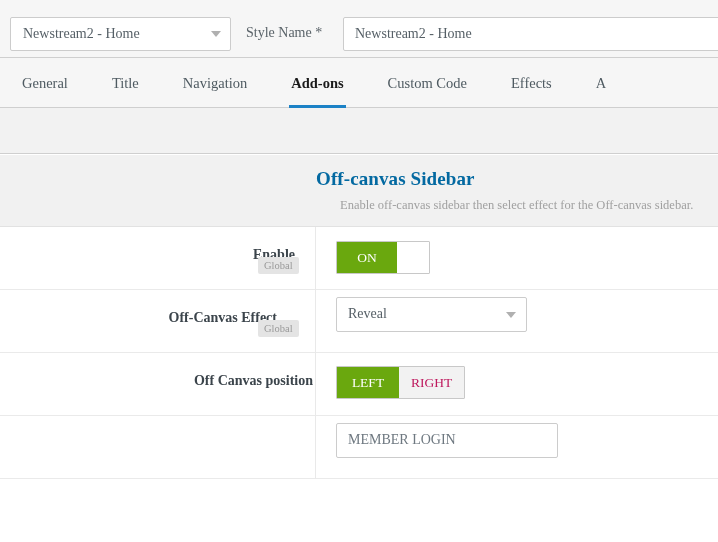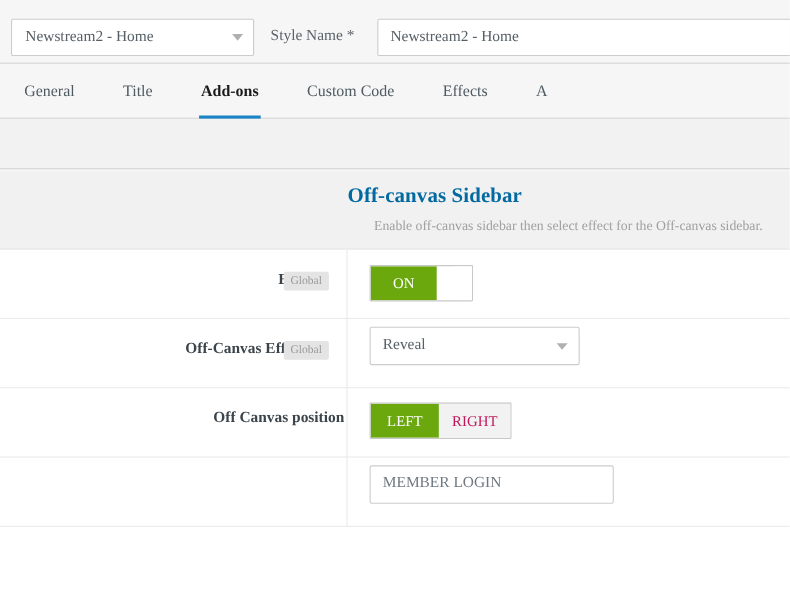--- a/index.html
+++ b/index.html
@@ -160,21 +160,21 @@
     position: absolute;
     right: 405px;
     top: 20px;
     font-size: 14px;
     font-weight: bold;
     color: #3b444b;
     white-space: nowrap;
   }
   .row .badge {
     position: absolute;
-    top: 20px;
+    top: 30px;
     height: 17px;
     line-height: 17px;
     padding: 0 6px;
     font-size: 10.5px;
     font-weight: normal;
     color: #9a9a9a;
     background: #e4e4e4;
     border-radius: 2px;
     white-space: nowrap;
   }
@@ -300,20 +300,21 @@
     <div class="style-name-label">Style Name *</div>
     <div class="style-name-input">
       <span class="val">Newstream2 - Home</span>
     </div>
   </div>
 
   <div class="tabsbar">
     <div class="tabs" id="tabs-container">
         <div class="tab">General</div>
         <div class="tab">Title</div>
+        <div class="tab">Navigation</div>
         <div class="tab active">Add-ons</div>
         <div class="tab">Custom Code</div>
         <div class="tab">Effects</div>
         <div class="tab">A</div>
       </div>
   </div>
 
   <div class="subband"></div>
 
   <div class="sect-header">

